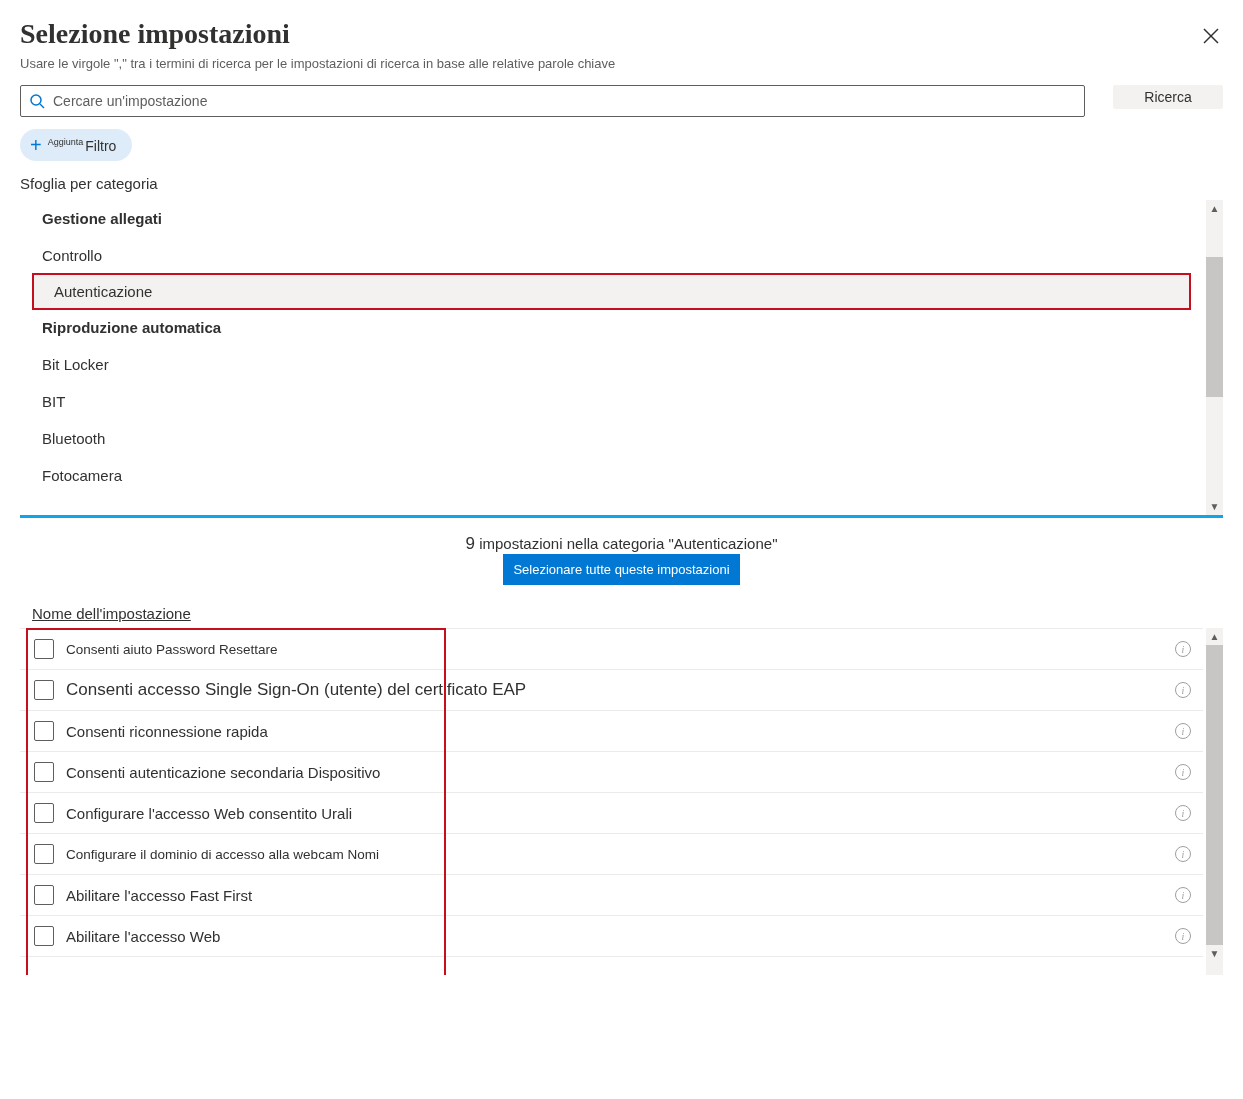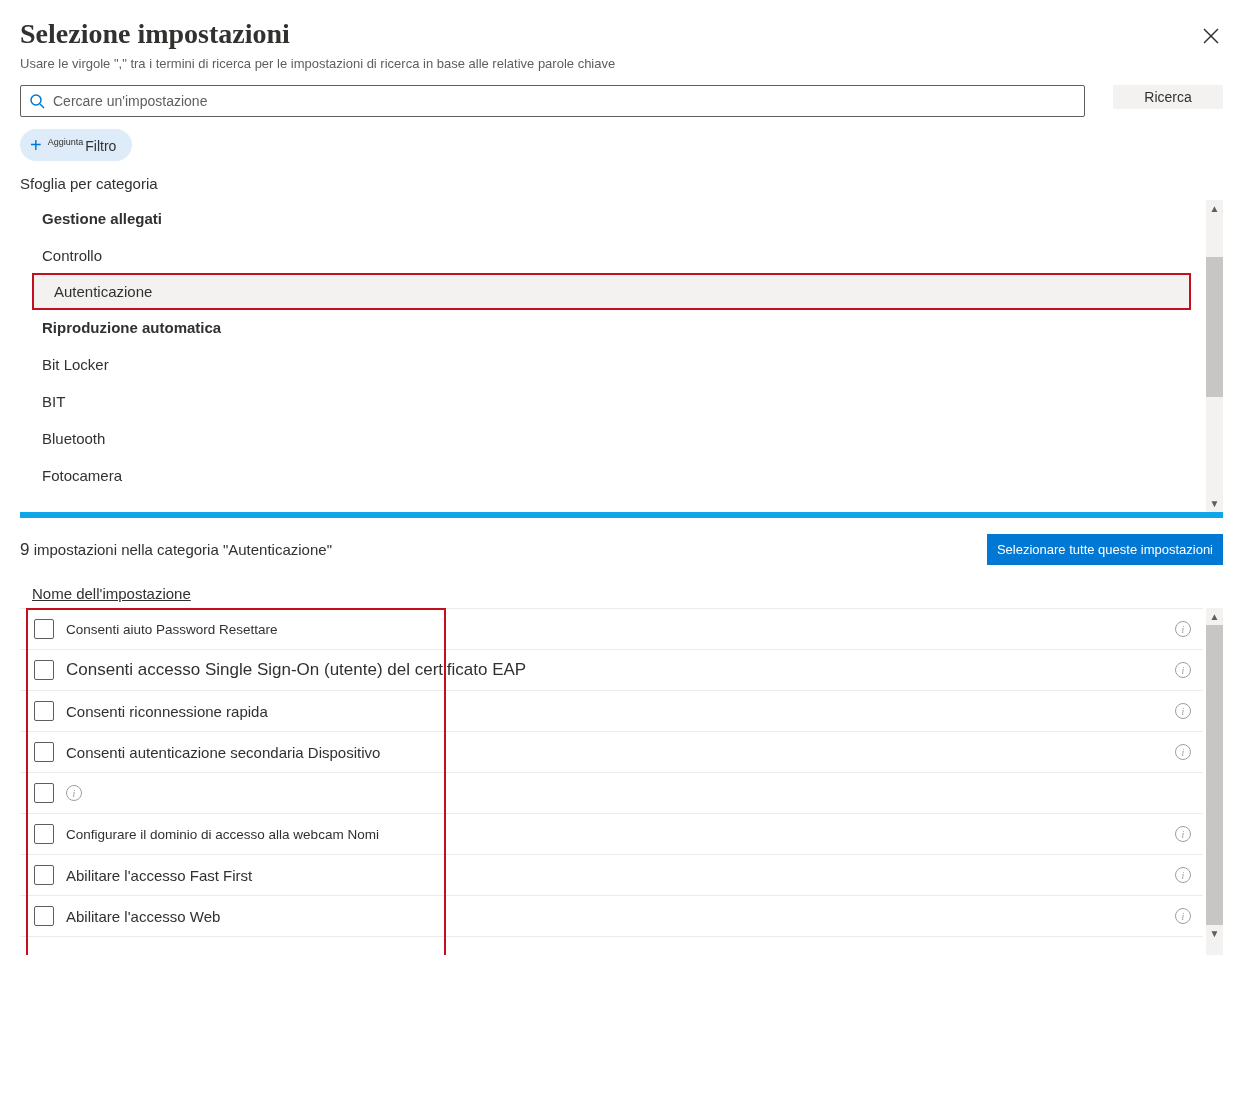--- a/index.html
+++ b/index.html
@@ -93,21 +93,21 @@
     line-height: 1;
   }
   .filter-chip .sup { font-size: 9px; vertical-align: super; margin-right:2px;}
   .browse-label {
     font-size: 15px;
     margin-bottom: 8px;
   }
   .category-pane {
     position: relative;
     height: 318px;
-    border-bottom: 6px solid #0ea5e9;
+    border-bottom: 3px solid #0ea5e9;
     margin-bottom: 16px;
   }
   .category-list {
     position: absolute;
     top: 0; left: 0; right: 20px; bottom: 0;
     overflow: hidden;
     padding-bottom: 6px;
   }
   .cat-item {
     padding: 10px 0 10px 22px;
@@ -141,20 +141,21 @@
     height: 140px;
     margin-top: 40px;
   }
   .scroll-track .spacer { flex:1; }
 
   .results-header {
     display: flex;
     justify-content: space-between;
     align-items: center;
     margin-bottom: 20px;
+    flex-direction: column;
   }
   .results-text { font-size: 15px; }
   .results-text .count { font-size: 17px; }
   .select-all-btn {
     background: #0078d4;
     color: #ffffff;
     border: none;
     font-size: 13px;
     font-family: inherit;
     padding: 8px 10px;
@@ -305,20 +306,21 @@
         <div class="label">Consenti riconnessione rapida</div>
         <div class="info-icon">i</div>
       </div>
       <div class="setting-row normal">
         <div class="chk"></div>
         <div class="label">Consenti autenticazione secondaria   Dispositivo</div>
         <div class="info-icon">i</div>
       </div>
       <div class="setting-row normal">
         <div class="chk"></div>
+        <div class="label">Configurare l'accesso Web consentito   Urali</div>
         <div class="info-icon">i</div>
       </div>
       <div class="setting-row small">
         <div class="chk"></div>
         <div class="label">Configurare il dominio di accesso alla webcam   Nomi</div>
         <div class="info-icon">i</div>
       </div>
       <div class="setting-row normal">
         <div class="chk"></div>
         <div class="label">Abilitare l'accesso Fast First</div>

